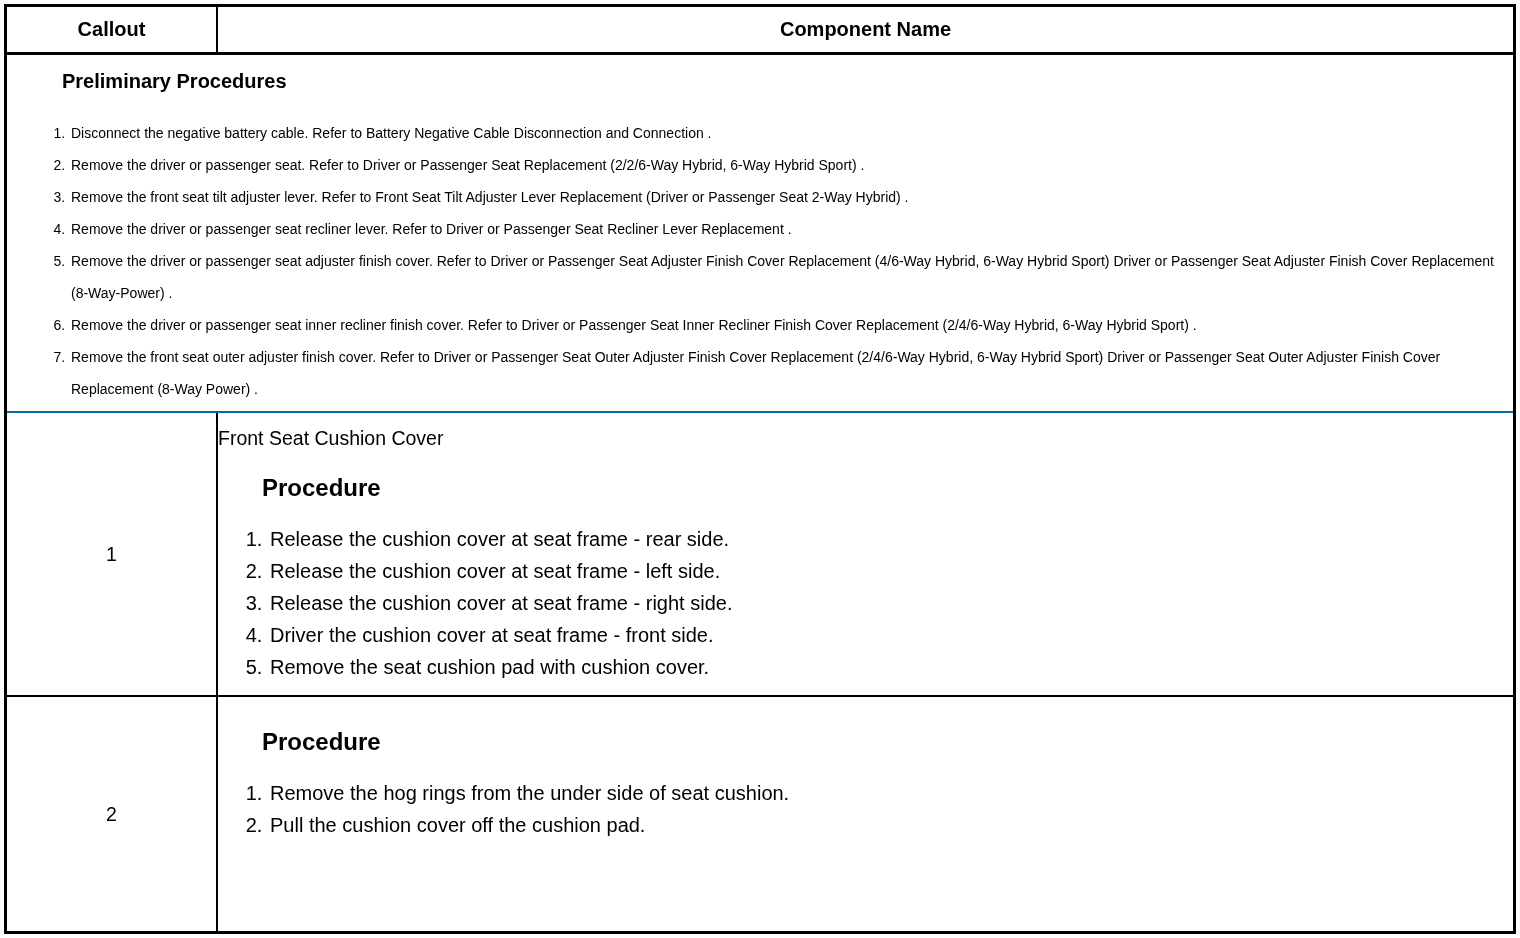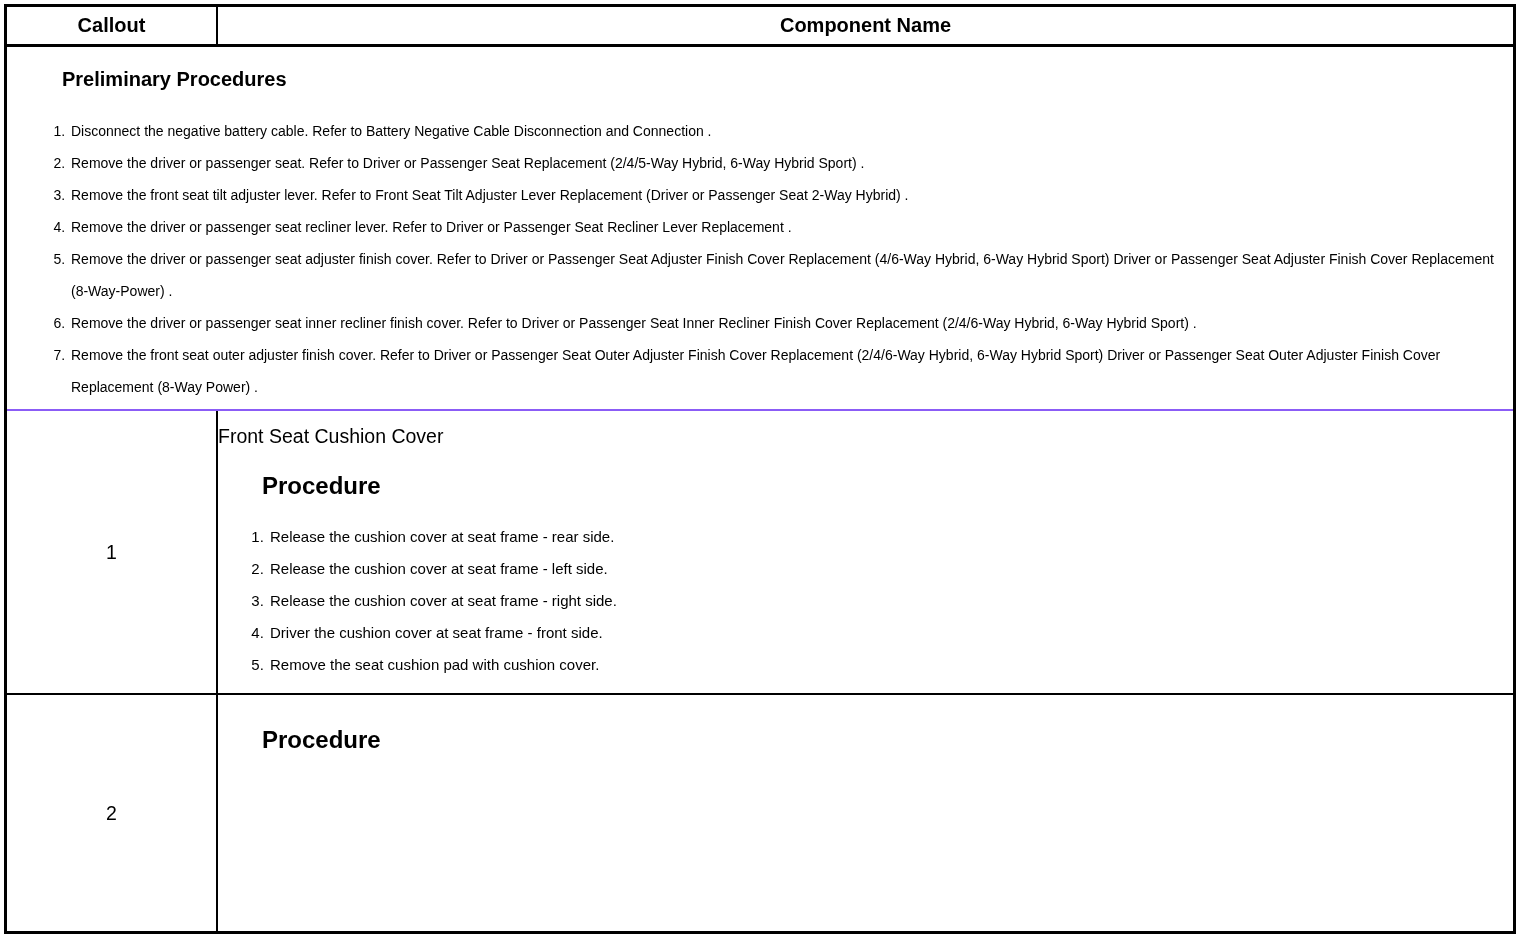--- a/index.html
+++ b/index.html
@@ -15,42 +15,42 @@
   .table {
     position: absolute;
     left: 4px; top: 4px; right: 4px; bottom: 4px;
     border: 3px solid #000;
     display: flex;
     flex-direction: column;
     background: #fff;
   }
   .header-row {
     display: flex;
-    height: 40px;
+    height: 48px;
     flex: none;
     border-bottom: 3px solid #000;
   }
   .callout-col {
     width: 211px;
     flex: none;
     border-right: 2px solid #000;
   }
   .header-cell {
     display: flex;
     align-items: center;
     justify-content: center;
     font-weight: bold;
     font-size: 20px;
   }
   .comp-head { flex: 1; }
 
   .prelim {
     flex: none;
-    border-bottom: 2px solid #8b5cf6;
-    padding: 18px 16px 6px 0;
+    border-bottom: 2px solid #0369a1;
+    padding: 12px 16px 6px 0;
   }
   .prelim-title {
     font-weight: bold;
     font-size: 20px;
     line-height: 28px;
     margin: 0 0 22px 55px;
   }
   .prelim-list {
     margin: 0;
     padding: 0 0 0 62px;
@@ -82,40 +82,40 @@
   }
   .procedure-label {
     font-weight: bold;
     font-size: 24px;
     line-height: 30px;
     margin: 20px 0 0 44px;
   }
   .steps-list {
     margin: 20px 0 0 0;
     padding: 0 0 0 50px;
-    font-size: 15px;
+    font-size: 20px;
     line-height: 32px;
   }
   .steps-list li { padding-left: 2px; }
 </style>
 </head>
 <body>
 
 <div class="table">
 
   <div class="header-row">
     <div class="header-cell callout-col">Callout</div>
     <div class="header-cell comp-head">Component Name</div>
   </div>
 
   <div class="prelim">
     <div class="prelim-title">Preliminary Procedures</div>
     <ol class="prelim-list">
       <li>Disconnect the negative battery cable. Refer to Battery Negative Cable Disconnection and Connection .</li>
-      <li>Remove the driver or passenger seat. Refer to Driver or Passenger Seat Replacement (2/4/5-Way Hybrid, 6-Way Hybrid Sport) .</li>
+      <li>Remove the driver or passenger seat. Refer to Driver or Passenger Seat Replacement (2/2/6-Way Hybrid, 6-Way Hybrid Sport) .</li>
       <li>Remove the front seat tilt adjuster lever. Refer to Front Seat Tilt Adjuster Lever Replacement (Driver or Passenger Seat 2-Way Hybrid) .</li>
       <li>Remove the driver or passenger seat recliner lever. Refer to Driver or Passenger Seat Recliner Lever Replacement .</li>
       <li>Remove the driver or passenger seat adjuster finish cover. Refer to Driver or Passenger Seat Adjuster Finish Cover Replacement (4/6-Way Hybrid, 6-Way Hybrid Sport) Driver or Passenger Seat Adjuster Finish Cover Replacement (8-Way-Power) .</li>
       <li>Remove the driver or passenger seat inner recliner finish cover. Refer to Driver or Passenger Seat Inner Recliner Finish Cover Replacement (2/4/6-Way Hybrid, 6-Way Hybrid Sport) .</li>
       <li>Remove the front seat outer adjuster finish cover. Refer to Driver or Passenger Seat Outer Adjuster Finish Cover Replacement (2/4/6-Way Hybrid, 6-Way Hybrid Sport) Driver or Passenger Seat Outer Adjuster Finish Cover Replacement (8-Way Power) .</li>
     </ol>
   </div>
 
   <div class="body-row row1">
     <div class="callout-cell callout-col">1</div>
@@ -129,16 +129,20 @@
         <li>Driver the cushion cover at seat frame - front side.</li>
         <li>Remove the seat cushion pad with cushion cover.</li>
       </ol>
     </div>
   </div>
 
   <div class="body-row row2">
     <div class="callout-cell callout-col">2</div>
     <div class="content-cell">
       <div class="procedure-label">Procedure</div>
+      <ol class="steps-list">
+        <li>Remove the hog rings from the under side of seat cushion.</li>
+        <li>Pull the cushion cover off the cushion pad.</li>
+      </ol>
     </div>
   </div>
 
 </div>
 
 </body></html>

